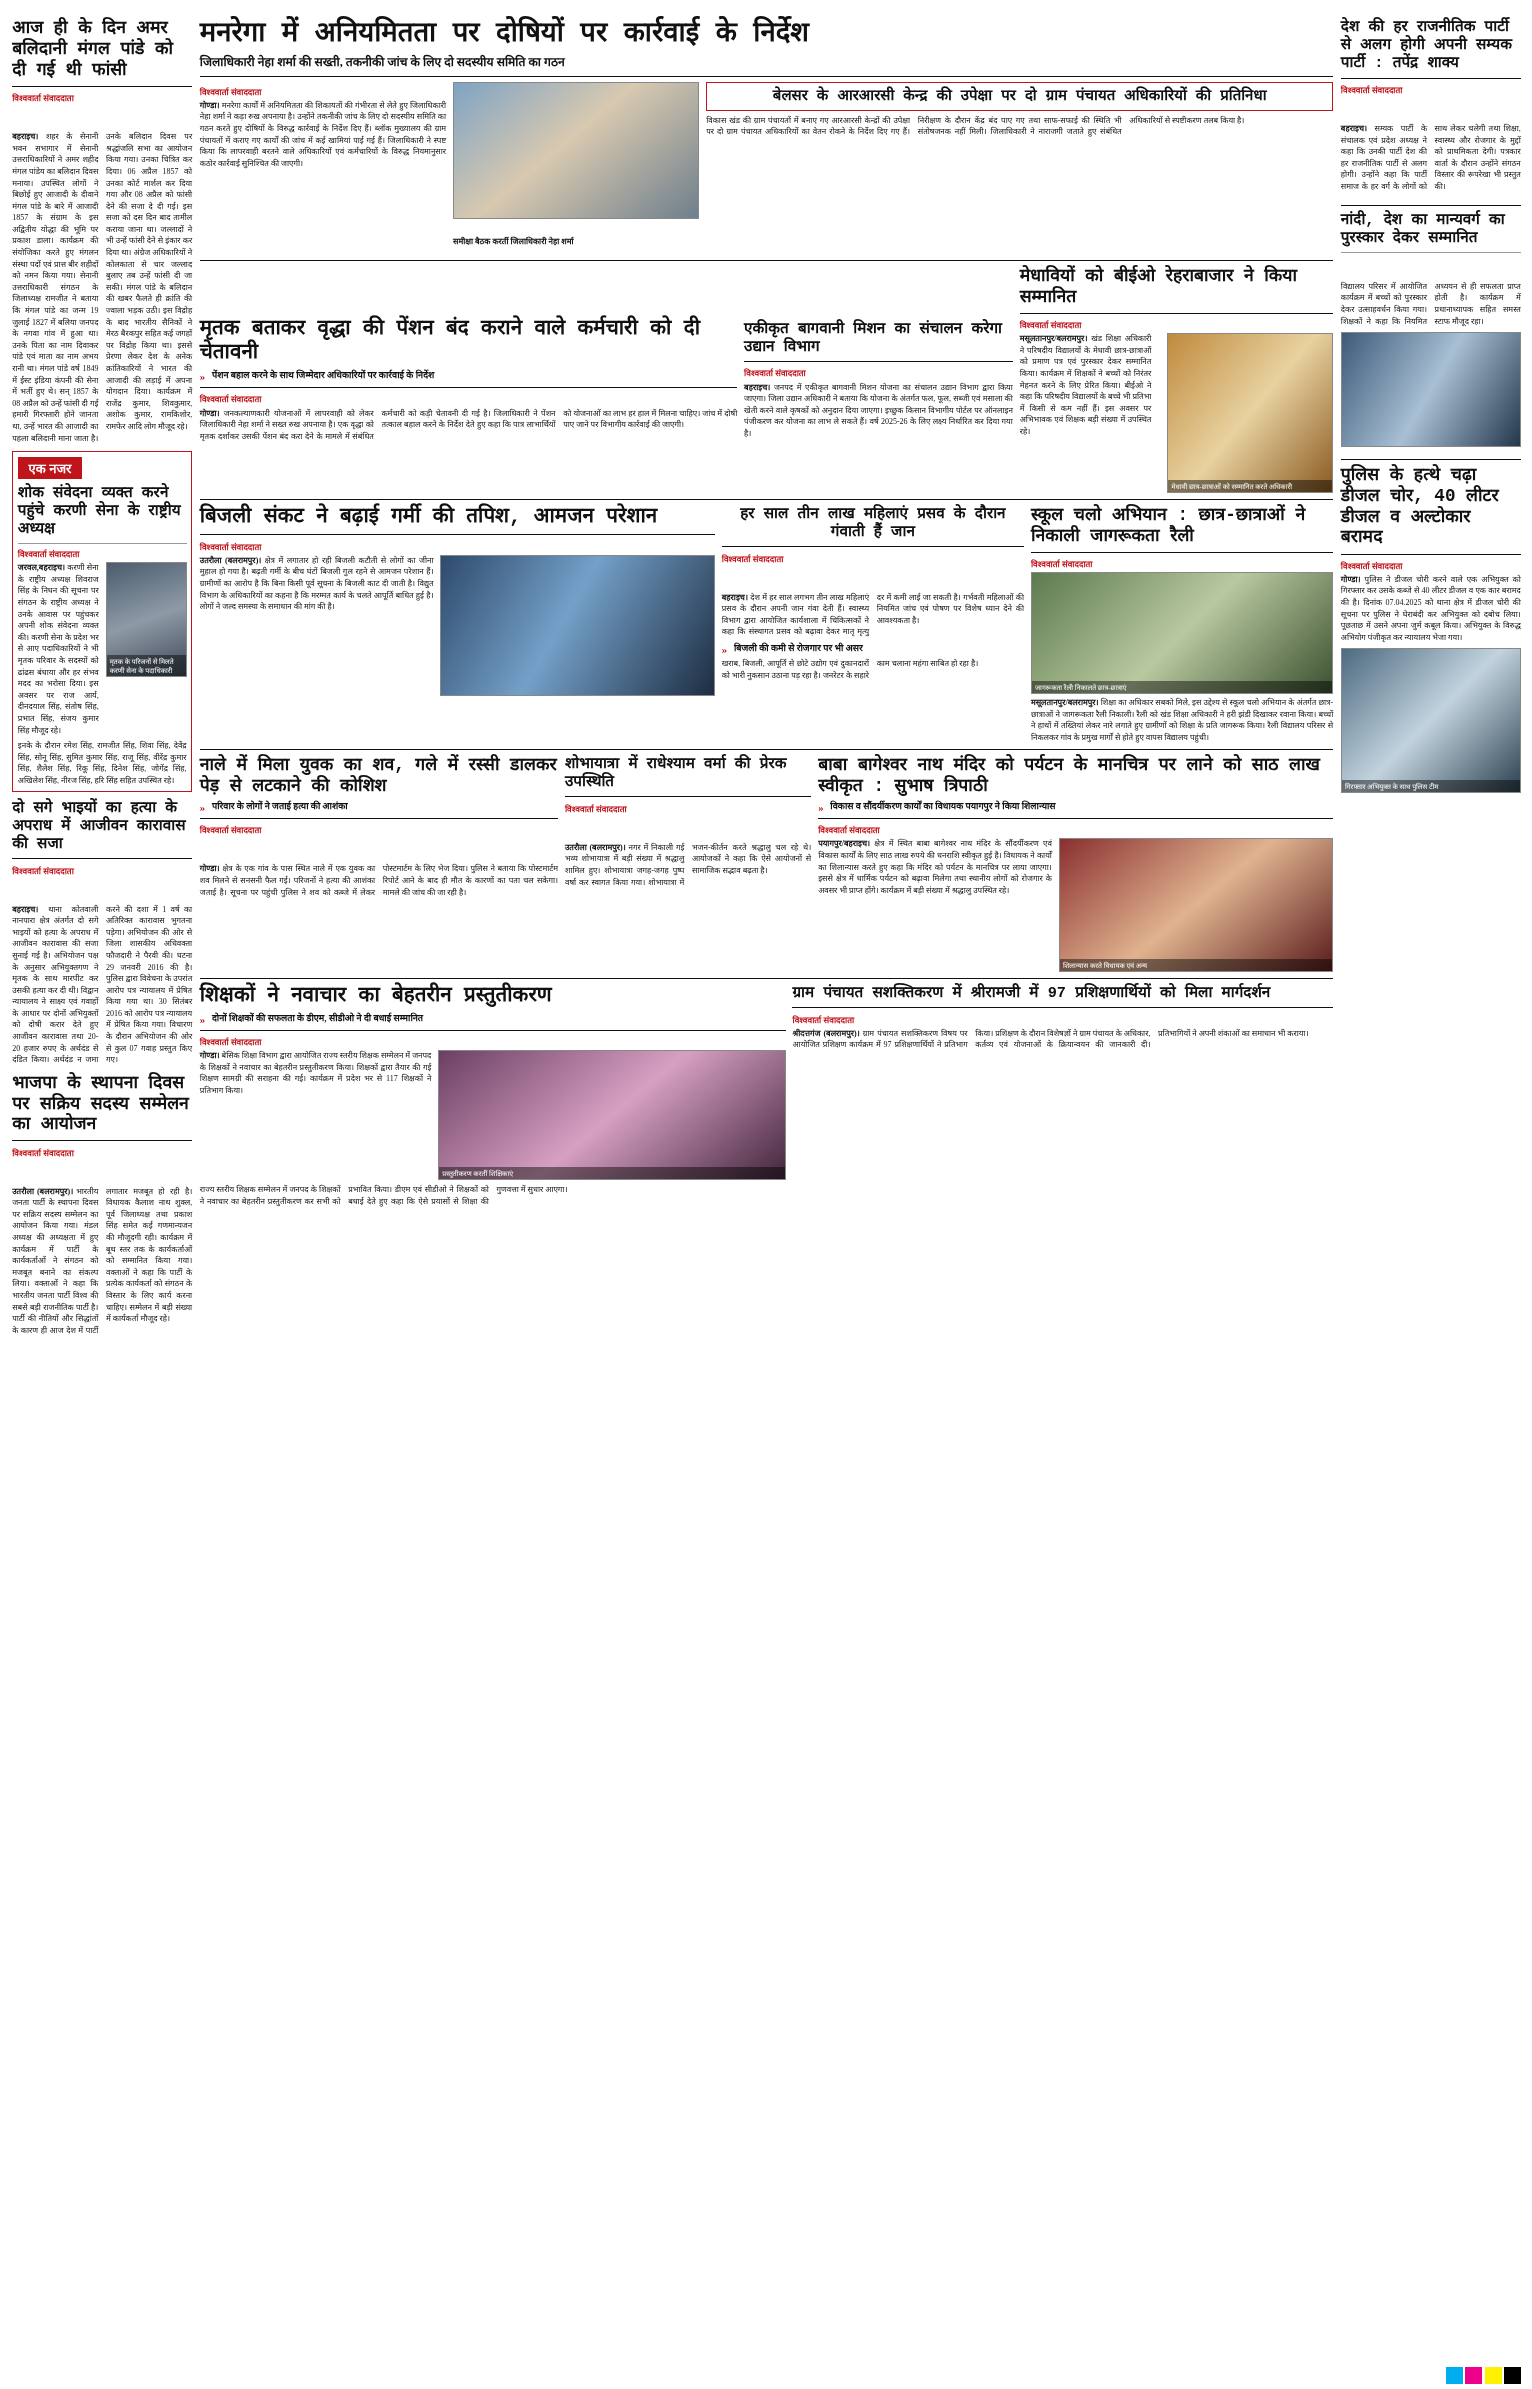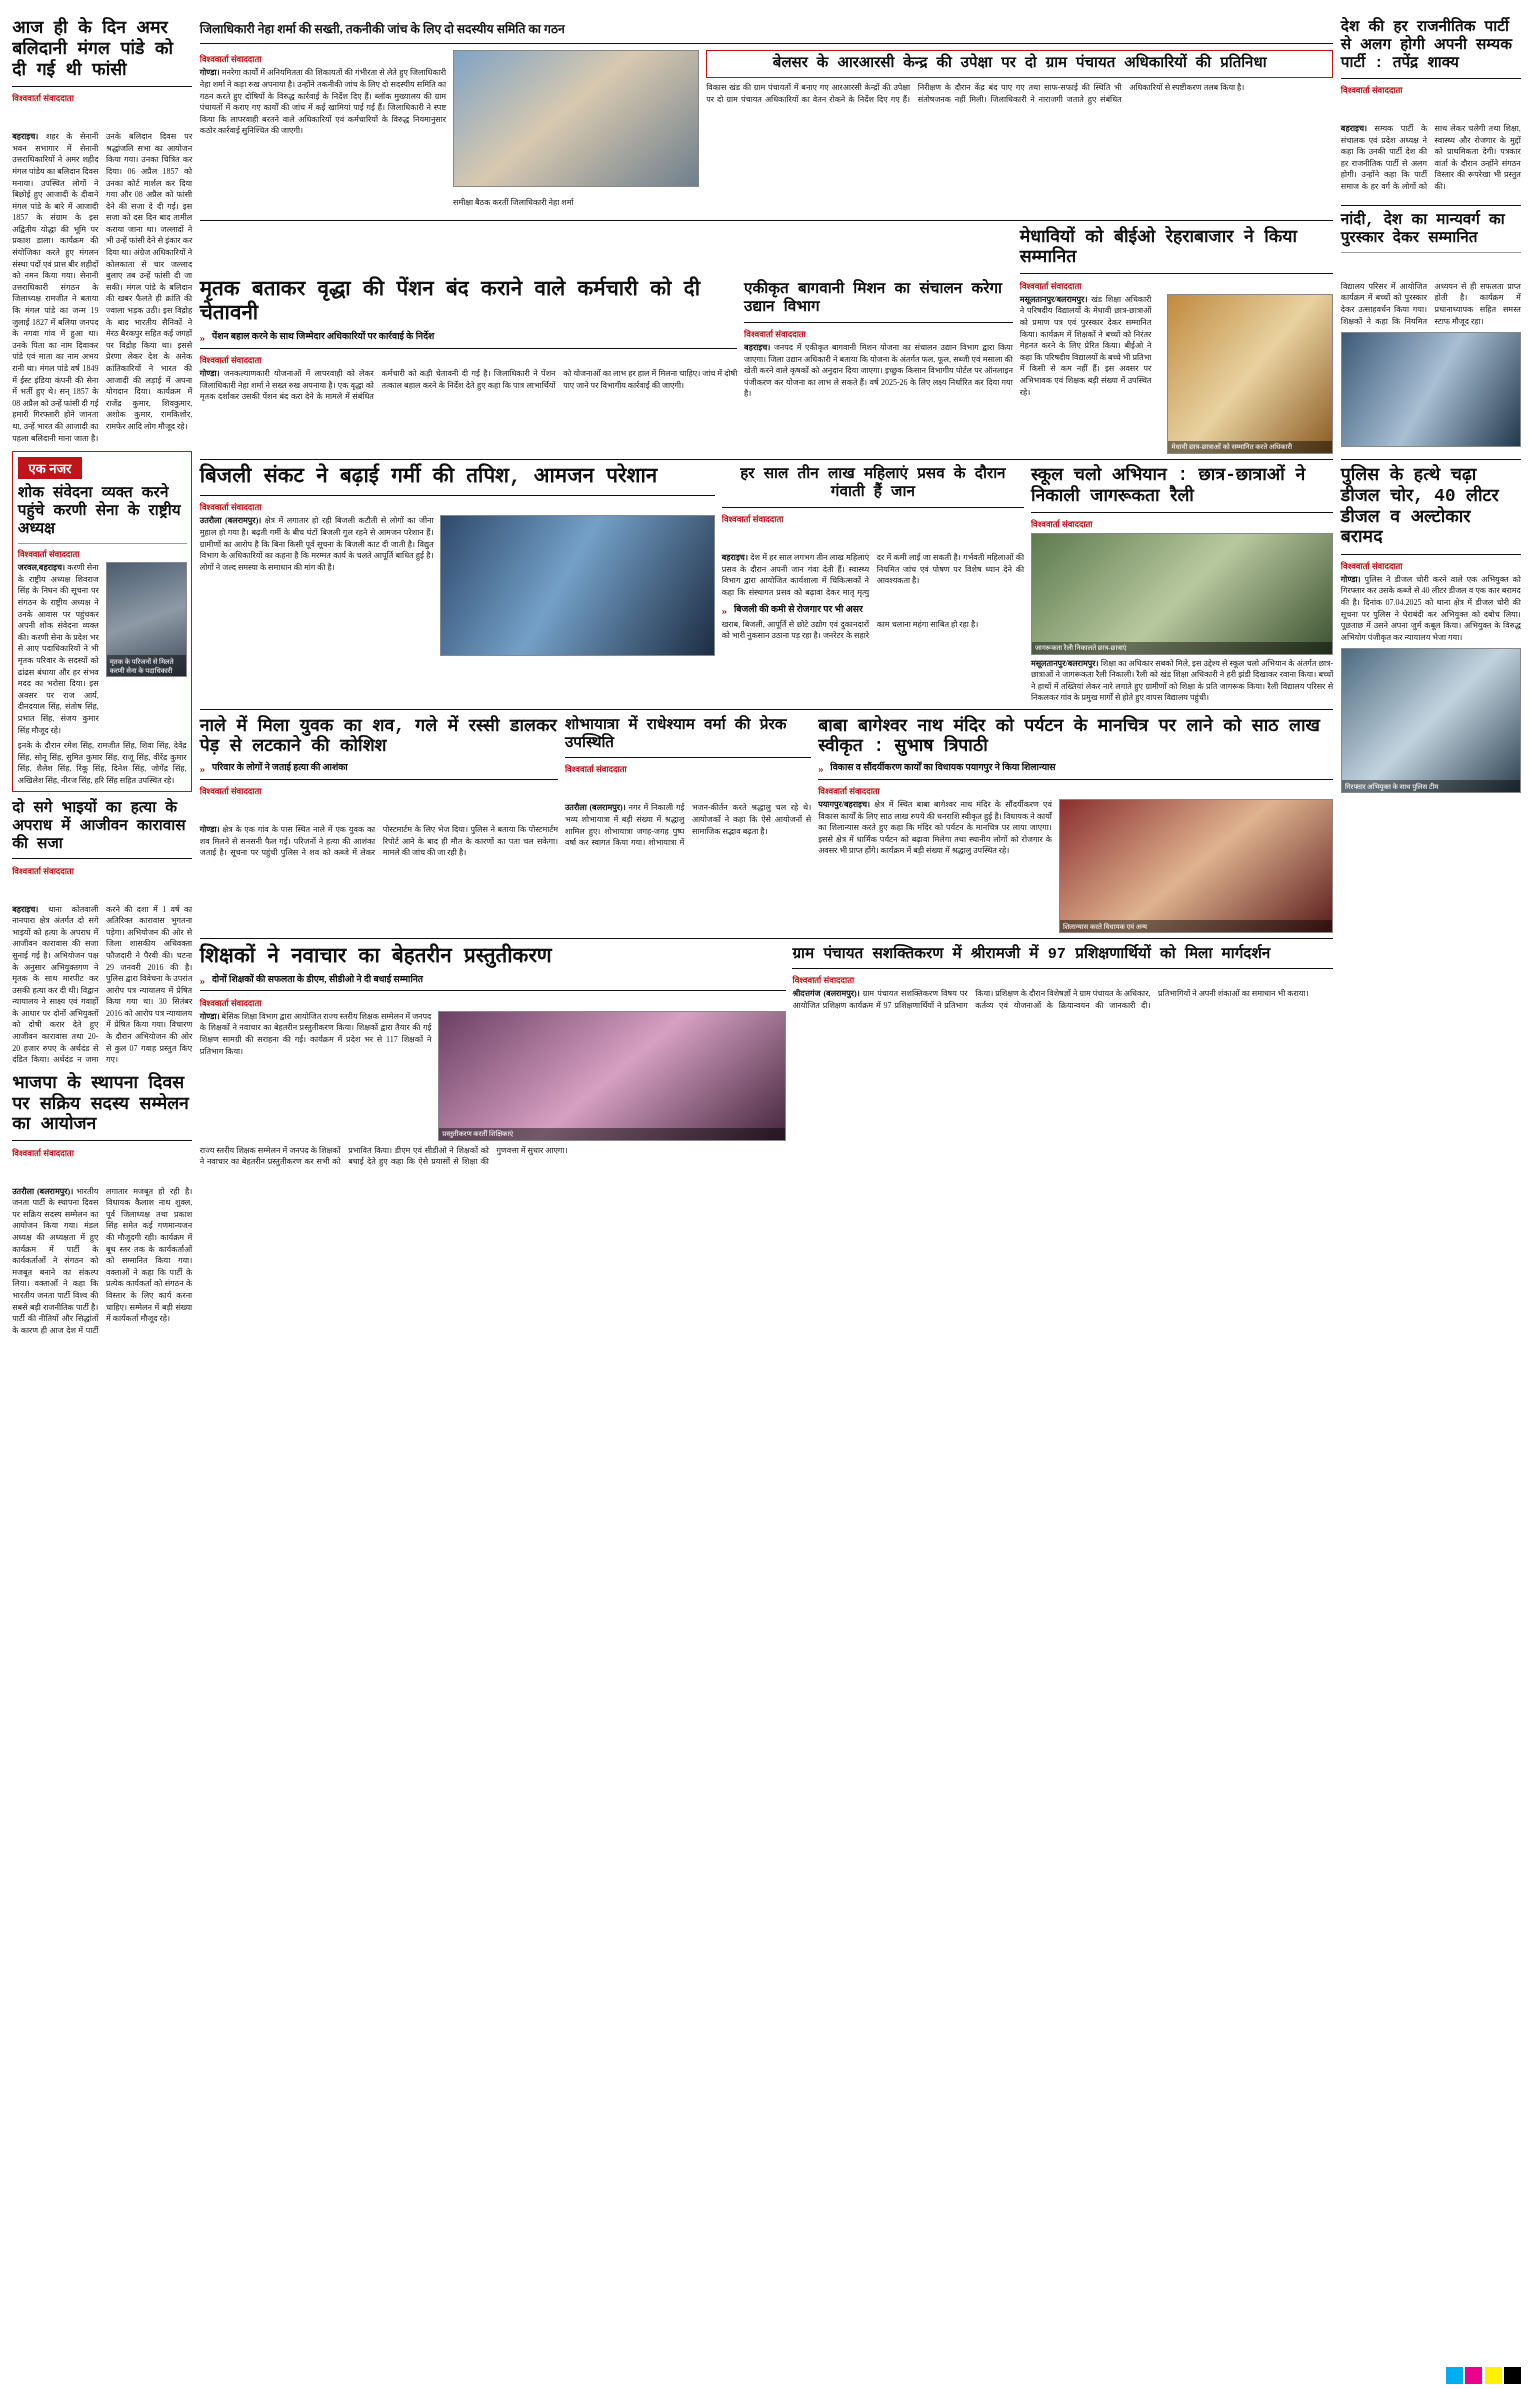--- a/index.html
+++ b/index.html
@@ -131,33 +131,34 @@
           <span>भारतीय जनता पार्टी के स्थापना दिवस पर सक्रिय सदस्य सम्मेलन का आयोजन किया गया। मंडल अध्यक्ष की अध्यक्षता में हुए कार्यक्रम में पार्टी के कार्यकर्ताओं ने संगठन को मजबूत बनाने का संकल्प लिया। वक्ताओं ने कहा कि भारतीय जनता पार्टी विश्व की सबसे बड़ी राजनीतिक पार्टी है। पार्टी की नीतियों और सिद्धांतों के कारण ही आज देश में पार्टी लगातार मजबूत हो रही है।</span>
           <span>विधायक कैलाश नाथ शुक्ल, पूर्व जिलाध्यक्ष तथा प्रकाश सिंह समेत कई गणमान्यजन की मौजूदगी रही। कार्यक्रम में बूथ स्तर तक के कार्यकर्ताओं को सम्मानित किया गया। वक्ताओं ने कहा कि पार्टी के प्रत्येक कार्यकर्ता को संगठन के विस्तार के लिए कार्य करना चाहिए। सम्मेलन में बड़ी संख्या में कार्यकर्ता मौजूद रहे।</span>
         </div>
       </div>
 
     </div>
 
     <div class="col c-mid">
 
       <div class="article">
+        <div class="headline h-xl">मनरेगा में अनियमितता पर दोषियों पर कार्रवाई के निर्देश</div>
         <div class="subhead">जिलाधिकारी नेहा शर्मा की सख्ती, तकनीकी जांच के लिए दो सदस्यीय समिति का गठन</div>
         <div class="hr"></div>
         <div class="flexrow">
           <div style="width:22%">
             <div class="byline">विश्ववार्ता संवाददाता</div>
             <div class="body-text">
               <b>गोण्डा।</b>
               <span>मनरेगा कार्यों में अनियमितता की शिकायतों की गंभीरता से लेते हुए जिलाधिकारी नेहा शर्मा ने कड़ा रुख अपनाया है। उन्होंने तकनीकी जांच के लिए दो सदस्यीय समिति का गठन करते हुए दोषियों के विरुद्ध कार्रवाई के निर्देश दिए हैं। ब्लॉक मुख्यालय की ग्राम पंचायतों में कराए गए कार्यों की जांच में कई खामियां पाई गई हैं। जिलाधिकारी ने स्पष्ट किया कि लापरवाही बरतने वाले अधिकारियों एवं कर्मचारियों के विरुद्ध नियमानुसार कठोर कार्रवाई सुनिश्चित की जाएगी।</span>
             </div>
           </div>
           <div style="width:22%">
             <div class="photo p1" style="height:137px"></div>
-            <div class="body-text" style="margin-top:10px; font-weight:normal">समीक्षा बैठक करतीं जिलाधिकारी नेहा शर्मा</div>
+            <div class="body-text" style="margin-top:17px; font-weight:bold">समीक्षा बैठक करतीं जिलाधिकारी नेहा शर्मा</div>
           </div>
           <div style="width:56%">
             <div class="box-red">
               <div class="headline h-sm" style="text-align:center; font-size:15px">बेलसर के आरआरसी केन्द्र की उपेक्षा पर दो ग्राम पंचायत अधिकारियों की प्रतिनिधा</div>
             </div>
             <div class="body-text cols3" style="margin-top:3.8px">विकास खंड की ग्राम पंचायतों में बनाए गए आरआरसी केन्द्रों की उपेक्षा पर दो ग्राम पंचायत अधिकारियों का वेतन रोकने के निर्देश दिए गए हैं। निरीक्षण के दौरान केंद्र बंद पाए गए तथा साफ-सफाई की स्थिति भी संतोषजनक नहीं मिली। जिलाधिकारी ने नाराजगी जताते हुए संबंधित अधिकारियों से स्पष्टीकरण तलब किया है।</div>
           </div>
         </div>
       </div>
 

